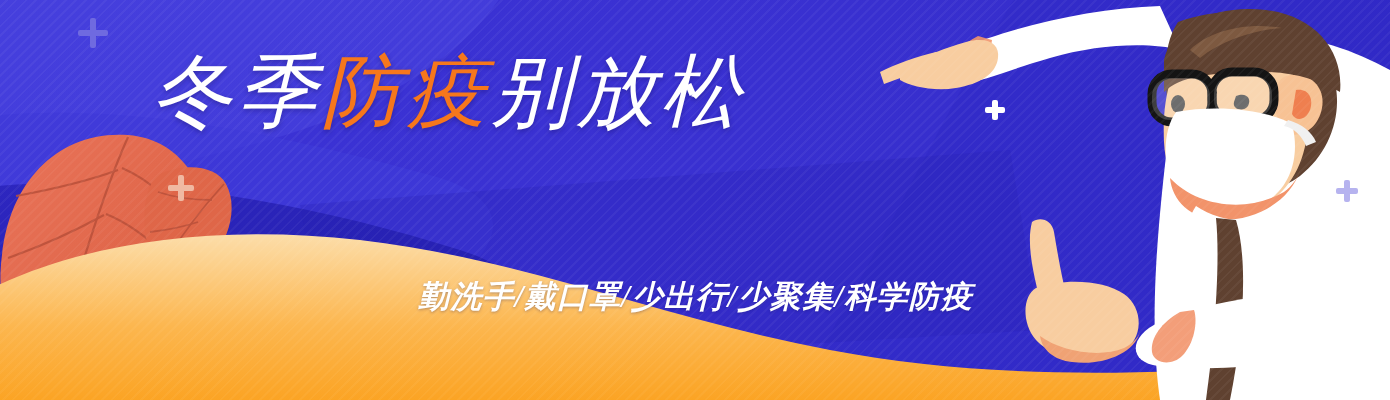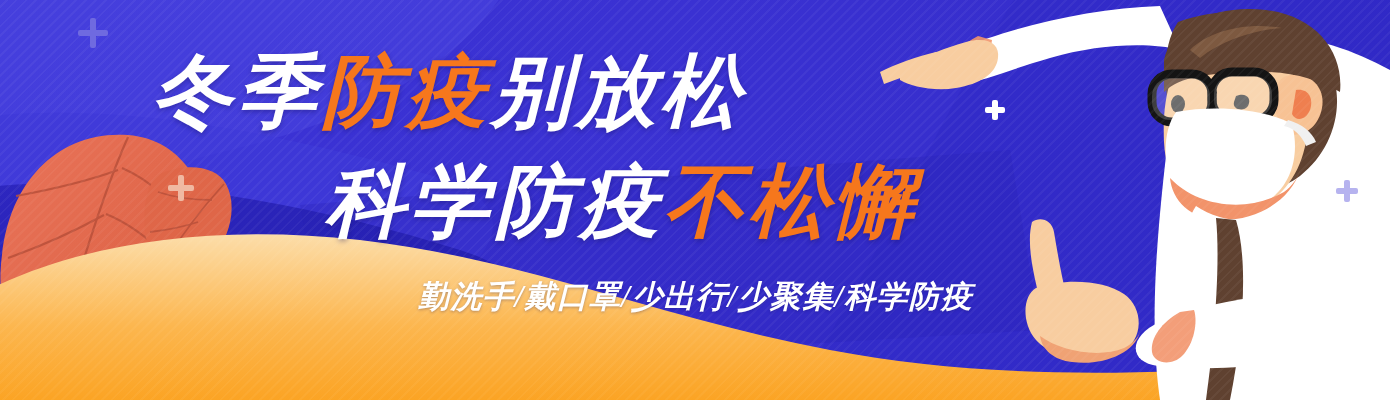--- a/index.html
+++ b/index.html
@@ -42,21 +42,21 @@
     position: absolute;
     left: 0;
     top: 0;
     width: 1040px;
     height: 400px;
     pointer-events: none;
   }
   .line {
     position: absolute;
     white-space: nowrap;
-    font-weight: bold;
+    font-weight: normal;
     font-style: italic;
     letter-spacing: 0.06em;
     line-height: 1;
     text-shadow: 0 2px 5px rgba(20,15,90,0.35);
   }
   .line1 {
     left: 152px;
     top: 52px;
     font-size: 80px;
   }
@@ -260,23 +260,20 @@
   </svg>
 
   <div class="layer bg-stripes"></div>
 
   <div class="headline-wrap">
 
     <div class="line line1">
       <span class="seg-white">冬季</span><span class="seg-orange">防疫</span><span class="seg-white">别放松</span>
     </div>
 
-    <div class="line line2">
-      <span class="seg-white">科学防疫</span><span class="seg-orange">不松懈</span>
-    </div>
 
     <div class="subline">勤洗手/戴口罩/少出行/少聚集/科学防疫</div>
   </div>
 
   <div class="plus plus-a"></div>
   <div class="plus plus-b"></div>
   <div class="plus plus-c"></div>
   <div class="plus plus-d"></div>
 
 </div>

